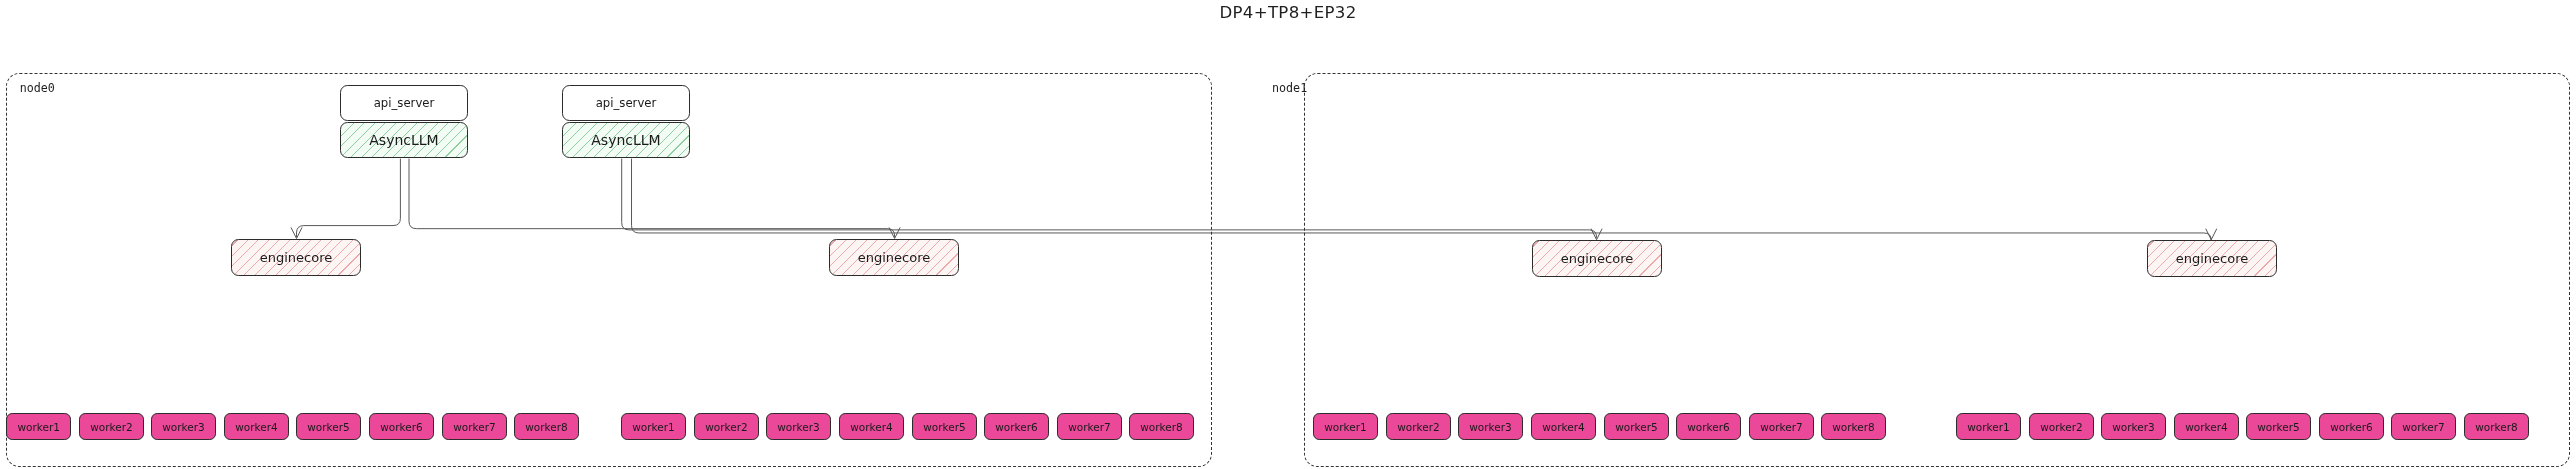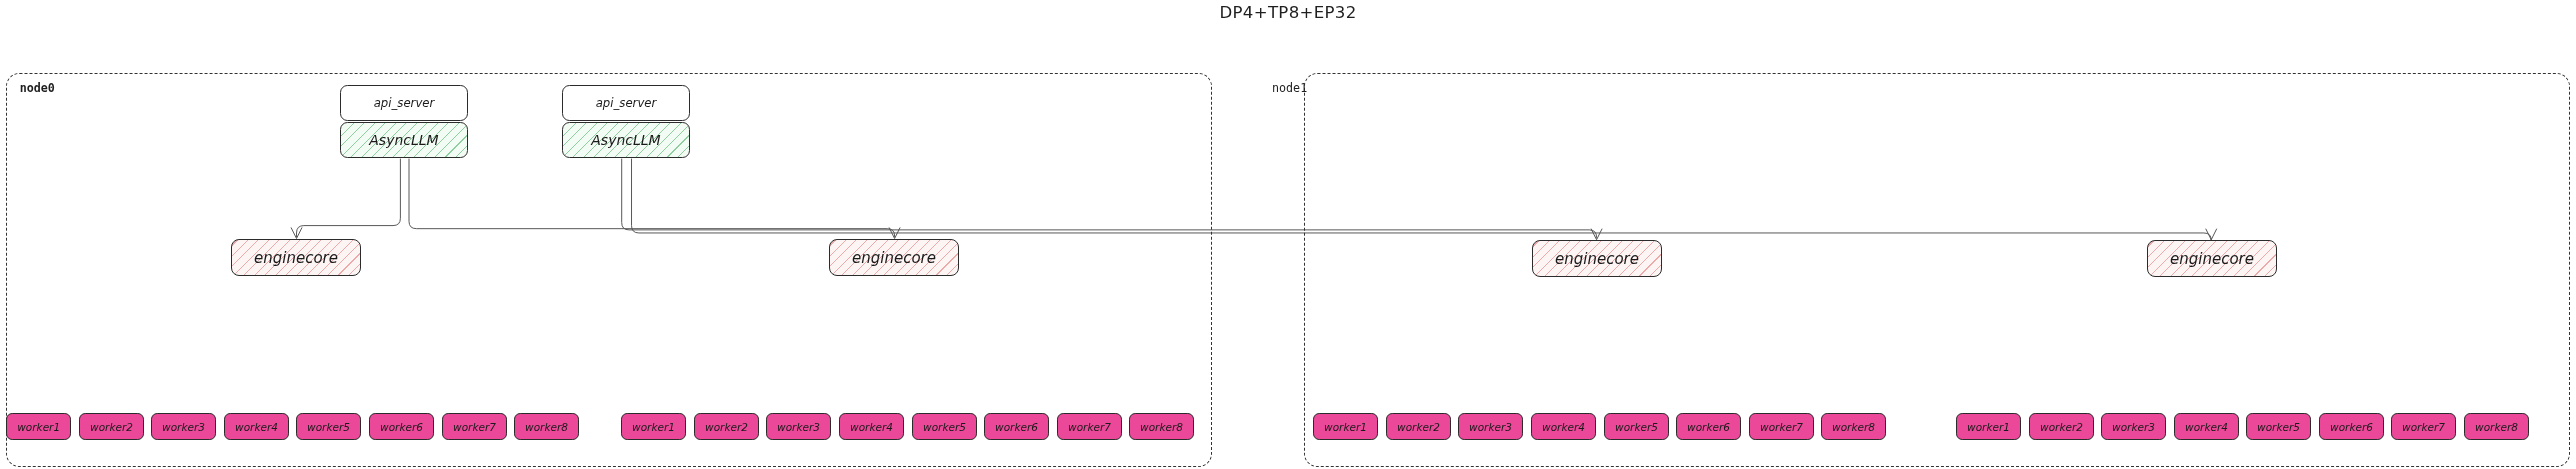--- a/index.html
+++ b/index.html
@@ -79,44 +79,42 @@
     background-image: repeating-linear-gradient(
       -45deg,
       rgba(60, 170, 90, 0.55) 0px,
       rgba(60, 170, 90, 0.55) 0.8px,
       rgba(0,0,0,0) 0.8px,
       rgba(0,0,0,0) 7.4px
     );
   }
 
   .box.enginecore {
-    font-size: 15px;
+    font-size: 13px;
     background-color: #fdf4f4;
     background-image: repeating-linear-gradient(
       -45deg,
       rgba(225, 120, 120, 0.6) 0px,
       rgba(225, 120, 120, 0.6) 0.8px,
       rgba(0,0,0,0) 0.8px,
       rgba(0,0,0,0) 7.4px
     );
-    border-radius: 8px;
   }
 
   .box.worker {
     font-size: 10.5px;
     border-width: 1.2px;
     border-radius: 6.2px;
     background: #ec4899;
   }
 
   .box .box-label {
     position: relative;
     z-index: 2;
     pointer-events: none;
-    font-style: italic;
   }
 
   
   #edges {
     position: absolute;
     left: 0;
     top: 0;
     width: 2576px;
     height: 469px;
     pointer-events: none;
@@ -143,21 +141,21 @@
       <path d="M 1445,370 L 1454,388 L 1463,370" fill="none" stroke="#555555" stroke-width="1.6"></path>
       <path d="M 2587,372 L 2596,390 L 2605,372" fill="none" stroke="#555555" stroke-width="1.6"></path>
       <path d="M 3587,372 L 3596,390 L 3605,372" fill="none" stroke="#555555" stroke-width="1.6"></path>
     </svg>
 
   <div id="clusters">
       <div class="node-cluster" style="left: 6.2px; top: 73px; width: 1206px; height: 394px;"></div>
       <div class="node-cluster" style="left: 1304px; top: 73px; width: 1266px; height: 394px;"></div>
     </div>
 
-<div class="node-label" style="left: 19.7px; top: 81px; position: absolute; font-weight: bold;">node0</div>
+<div class="node-label" style="left: 19.7px; top: 81px; position: absolute;">node0</div>
     <div class="box api-server" style="left: 340px; top: 85px; width: 128px; height: 36px;">
       <span class="box-label">api_server</span>
     </div>
     <div class="box api-server" style="left: 562px; top: 85px; width: 128px; height: 36px;">
       <span class="box-label">api_server</span>
     </div>
     <div class="box asyncllm" style="left: 340px; top: 122px; width: 128px; height: 36px;">
       <span class="box-label">AsyncLLM</span>
     </div>
     <div class="box asyncllm" style="left: 562px; top: 122px; width: 128px; height: 36px;">

